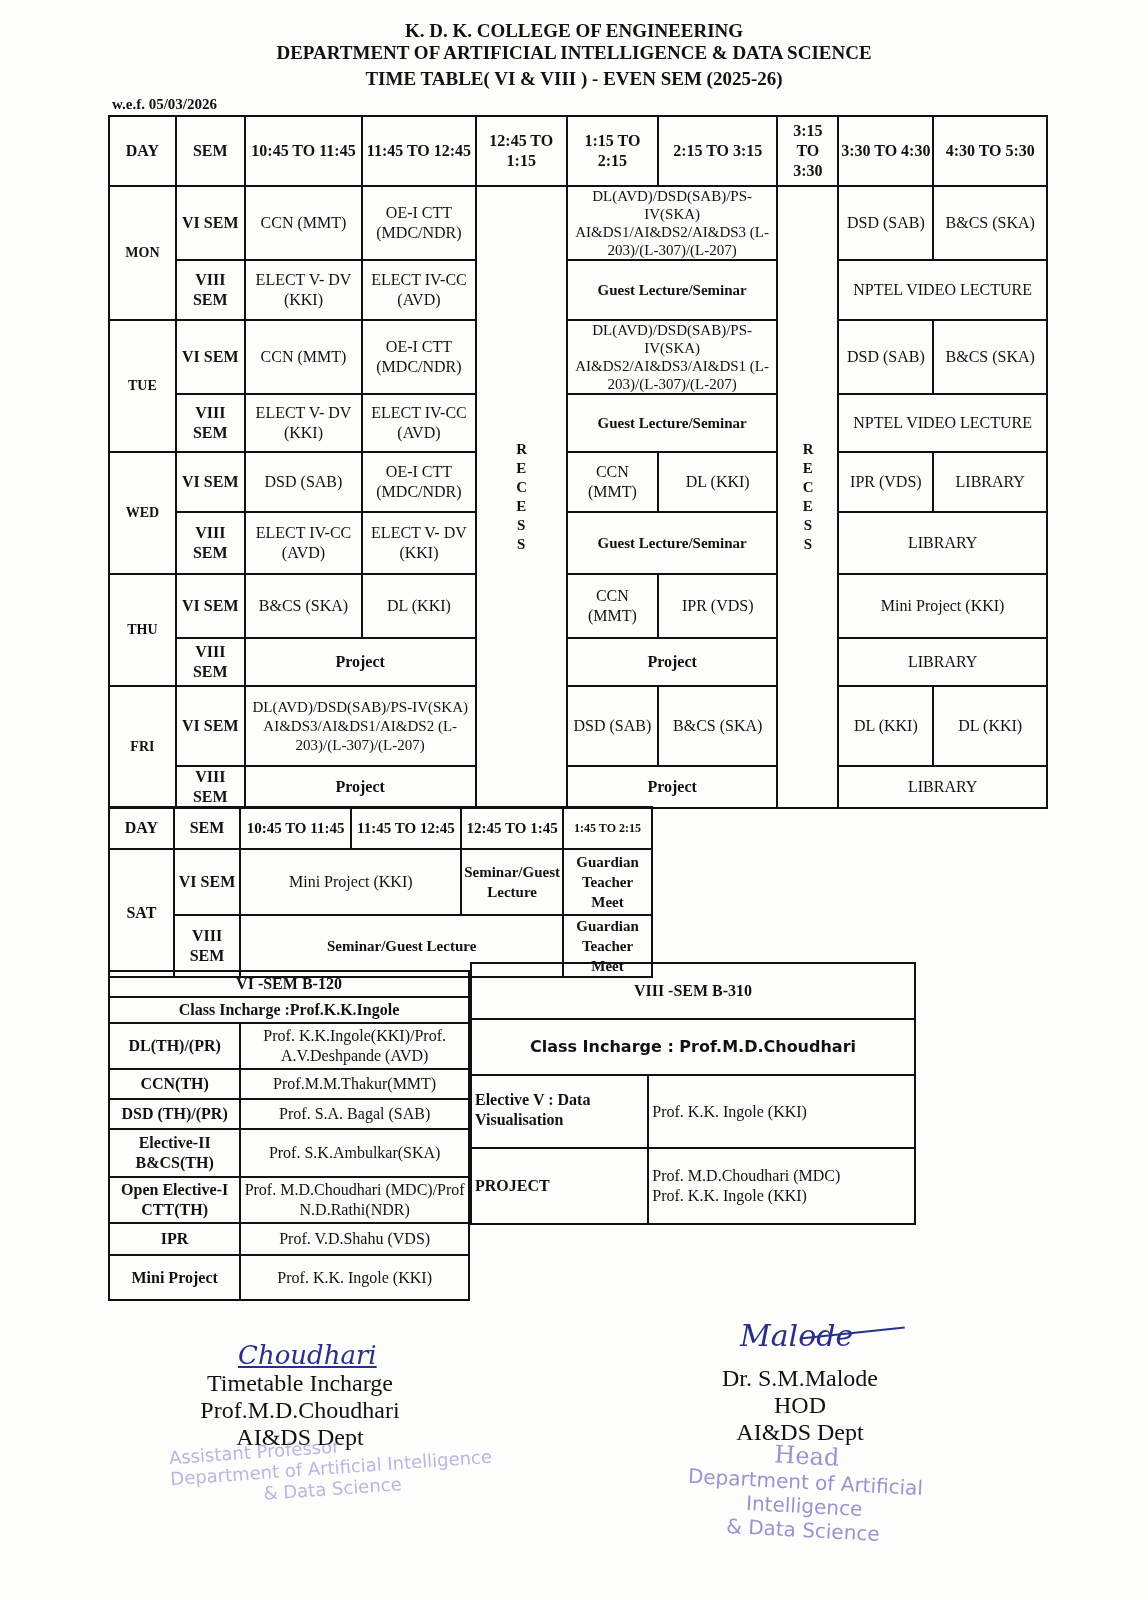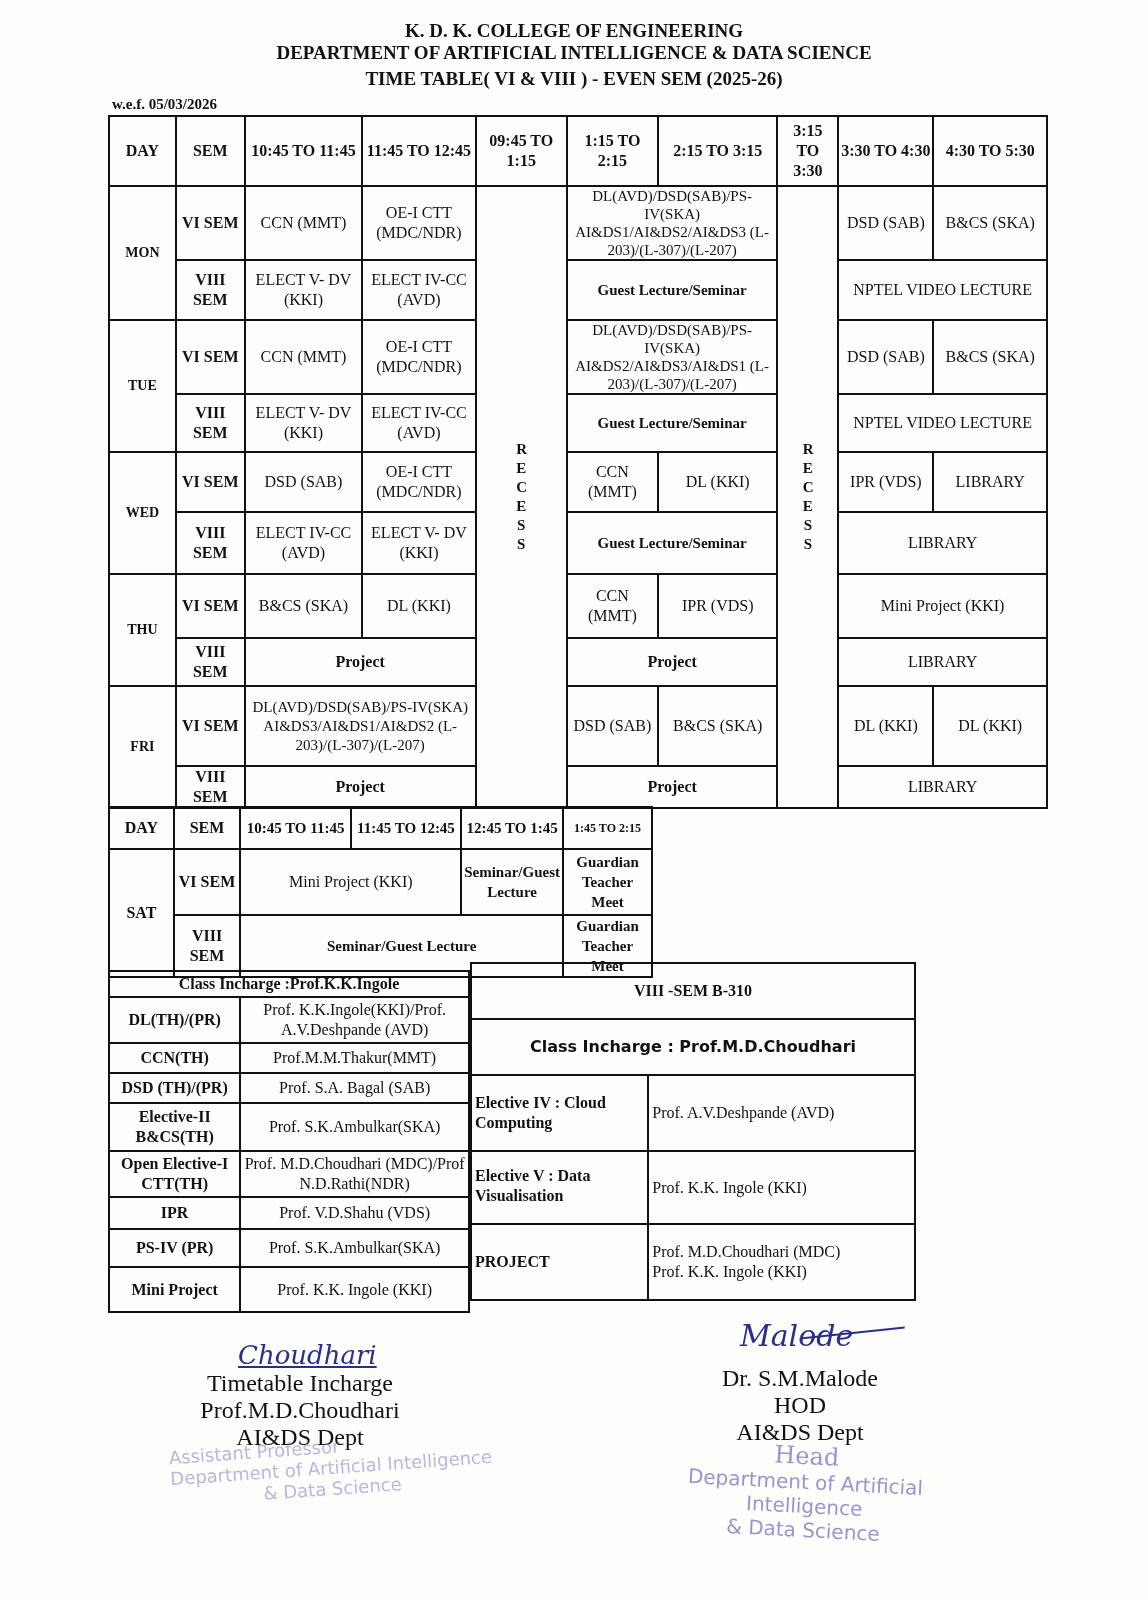--- a/index.html
+++ b/index.html
@@ -55,21 +55,21 @@
       <col style="width:56px">
     <col style="width:94px">
       <col style="width:112px">
   </colgroup>
   <tbody>
       <tr style="height:70px">
     <td class="b">DAY</td>
     <td class="b">SEM</td>
     <td class="b">10:45 TO 11:45</td>
     <td class="b">11:45 TO 12:45</td>
-    <td class="b">09:45 TO 1:15</td>
+    <td class="b">12:45 TO 1:15</td>
     <td class="b">1:15 TO 2:15</td>
     <td class="b">2:15 TO 3:15</td>
     <td class="b">3:15 TO 3:30</td>
     <td class="b">3:30 TO 4:30</td>
     <td class="b">4:30 TO 5:30</td>
   </tr>
 
   <tr style="height:72px">
     <td rowspan="2" class="b" style="font-size:14px">MON</td>
     <td class="b">VI SEM</td>
@@ -194,20 +194,23 @@
   </tr>
 </tbody>
   </table>
 
 <table class="fac6">
   <colgroup>
       <col style="width:132px">
       <col style="width:230px">
     </colgroup>
   <tbody>
+      <tr style="height:24px">
+        <td colspan="2" class="c b">VI -SEM  B-120</td>
+      </tr>
   <tr style="height:24px">
         <td colspan="2" class="b">Class Incharge :Prof.K.K.Ingole</td>
       </tr>
   <tr style="height:46px">
         <td class="b">DL(TH)/(PR)</td>
         <td>Prof. K.K.Ingole(KKI)/Prof. A.V.Deshpande (AVD)</td>
       </tr>
   <tr style="height:30px">
         <td class="b">CCN(TH)</td>
         <td>Prof.M.M.Thakur(MMT)</td>
@@ -221,46 +224,38 @@
         <td>Prof. S.K.Ambulkar(SKA)</td>
       </tr>
   <tr style="height:46px">
         <td class="b">Open Elective-I CTT(TH)</td>
         <td>Prof. M.D.Choudhari (MDC)/Prof N.D.Rathi(NDR)</td>
       </tr>
   <tr style="height:32px">
         <td class="b">IPR</td>
         <td>Prof. V.D.Shahu (VDS)</td>
       </tr>
-  <tr style="height:38px">
-        <td class="b">PS-IV (PR)</td>
-        <td>Prof. S.K.Ambulkar(SKA)</td>
-      </tr>
   <tr style="height:45px">
         <td class="b">Mini Project</td>
         <td>Prof. K.K. Ingole (KKI)</td>
       </tr>
 </tbody>
   </table>
 
 <table class="fac8">
   <colgroup>
       <col style="width:178px">
       <col style="width:268px">
     </colgroup>
   <tbody>
       <tr style="height:26px">
         <td colspan="2" class="c b">VIII -SEM  B-310</td>
       </tr>
   <tr style="height:26px">
         <td colspan="2" class="c b sans">Class Incharge : Prof.M.D.Choudhari</td>
-      </tr>
-  <tr style="height:48px">
-        <td class="b">Elective IV : Cloud Computing</td>
-        <td>Prof. A.V.Deshpande (AVD)</td>
       </tr>
   <tr style="height:66px">
         <td class="b" style="vertical-align:top;padding-top:14px">Elective V : Data Visualisation</td>
         <td>Prof. K.K. Ingole (KKI)</td>
       </tr>
   <tr style="height:50px">
         <td class="b">PROJECT</td>
     <td>
           <div>Prof. M.D.Choudhari (MDC)</div>
           <div>Prof. K.K. Ingole (KKI)</div>

